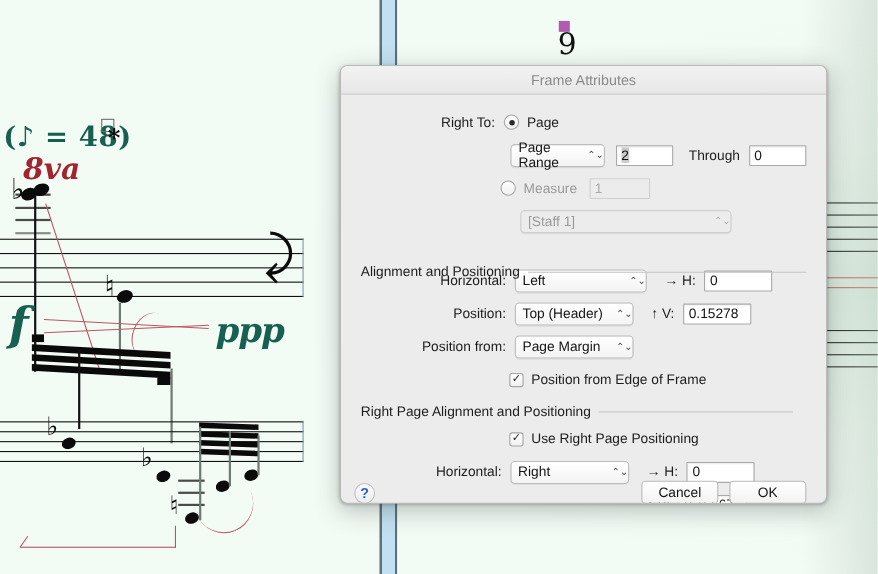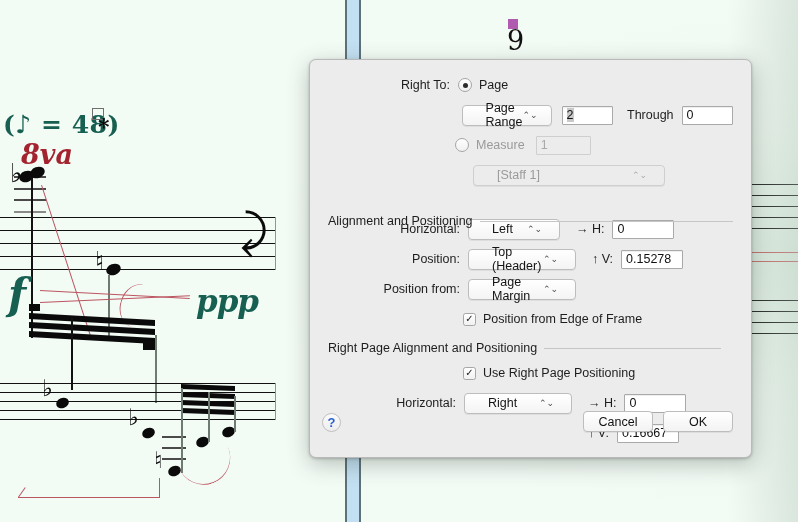--- a/index.html
+++ b/index.html
@@ -86,21 +86,21 @@
   
   .cbox{width:13px;height:13px;border-radius:2.5px;border:1px solid #a6a6a6;
         background:linear-gradient(to bottom,#ffffff,#f1f1f1);
         display:inline-flex;align-items:center;justify-content:center;box-sizing:border-box;
         font-size:10px;color:#1b1b1b;line-height:1;}
 
   
   .popup{
     height:21px;border:1px solid #bdbdbd;border-radius:4px;
     background:linear-gradient(to bottom,#ffffff,#f4f4f4);
-    display:flex;align-items:center;padding:0 23px;box-sizing:border-box;
+    display:flex;align-items:center;padding:0 6px;box-sizing:border-box;
     font-size:12.5px;color:#141414;box-shadow:0 1px 0 rgba(0,0,0,.06);
     justify-content:space-between;
   }
   .popup.dim{background:#ececec;border-color:#cfcfcf;color:#9b9b9b;}
   .chev{display:inline-block;width:9px;text-align:center;font-size:9px;color:#4a4a4a;line-height:1;}
   .popup.dim .chev{color:#aaa;}
 
   
   .field{
     height:19px;border:1px solid #a9a9a9;background:#fff;border-radius:1px;
@@ -236,20 +236,23 @@
   <div class="staffline" style="left:744px;top:333px;width:54px;"></div>
 
   <div class="handle" style="left:508px;top:19px;"></div>
   <div class="pagenum" style="left:507px;top:25px;">9</div>
 
   <div class="vignette"></div>
 </div>
 
 <div id="dialog">
 
+  <div id="titlebar">
+    <span class="t">Frame Attributes</span>
+  </div>
 
   <div class="body">
 
     <div class="row" style="margin-top:12px;">
       <span class="lbl" style="width:122px;">Right To:</span>
       <span class="radio on" style="margin-left:8px;"></span>
       <span style="font-size:12.5px;color:#1d1d1d;margin-left:7px;">Page</span>
     </div>
 
     <div class="row">
@@ -284,21 +287,21 @@
       </span>
     </div>
 
     <div class="grouphdr" style="left:18px;right:18px;top:142px;">
       <span>Alignment and Positioning</span>
       <span class="rule"></span>
     </div>
 
     <div class="row" style="margin-top:28px;">
       <span class="lbl" style="width:132px;">Horizontal:</span>
-      <span class="popup" style="width:92px;margin-left:8px;">
+      <span class="popup" style="width:120px;margin-left:8px;">
         <span>Left</span>
         <span class="chev">⌃⌄</span>
       </span>
       <span class="arrowlbl" style="margin-left:16px;">→ H:</span>
       <span class="field" style="width:62px;margin-left:8px;">
         <span>0</span>
       </span>
     </div>
 
     <div class="row">

